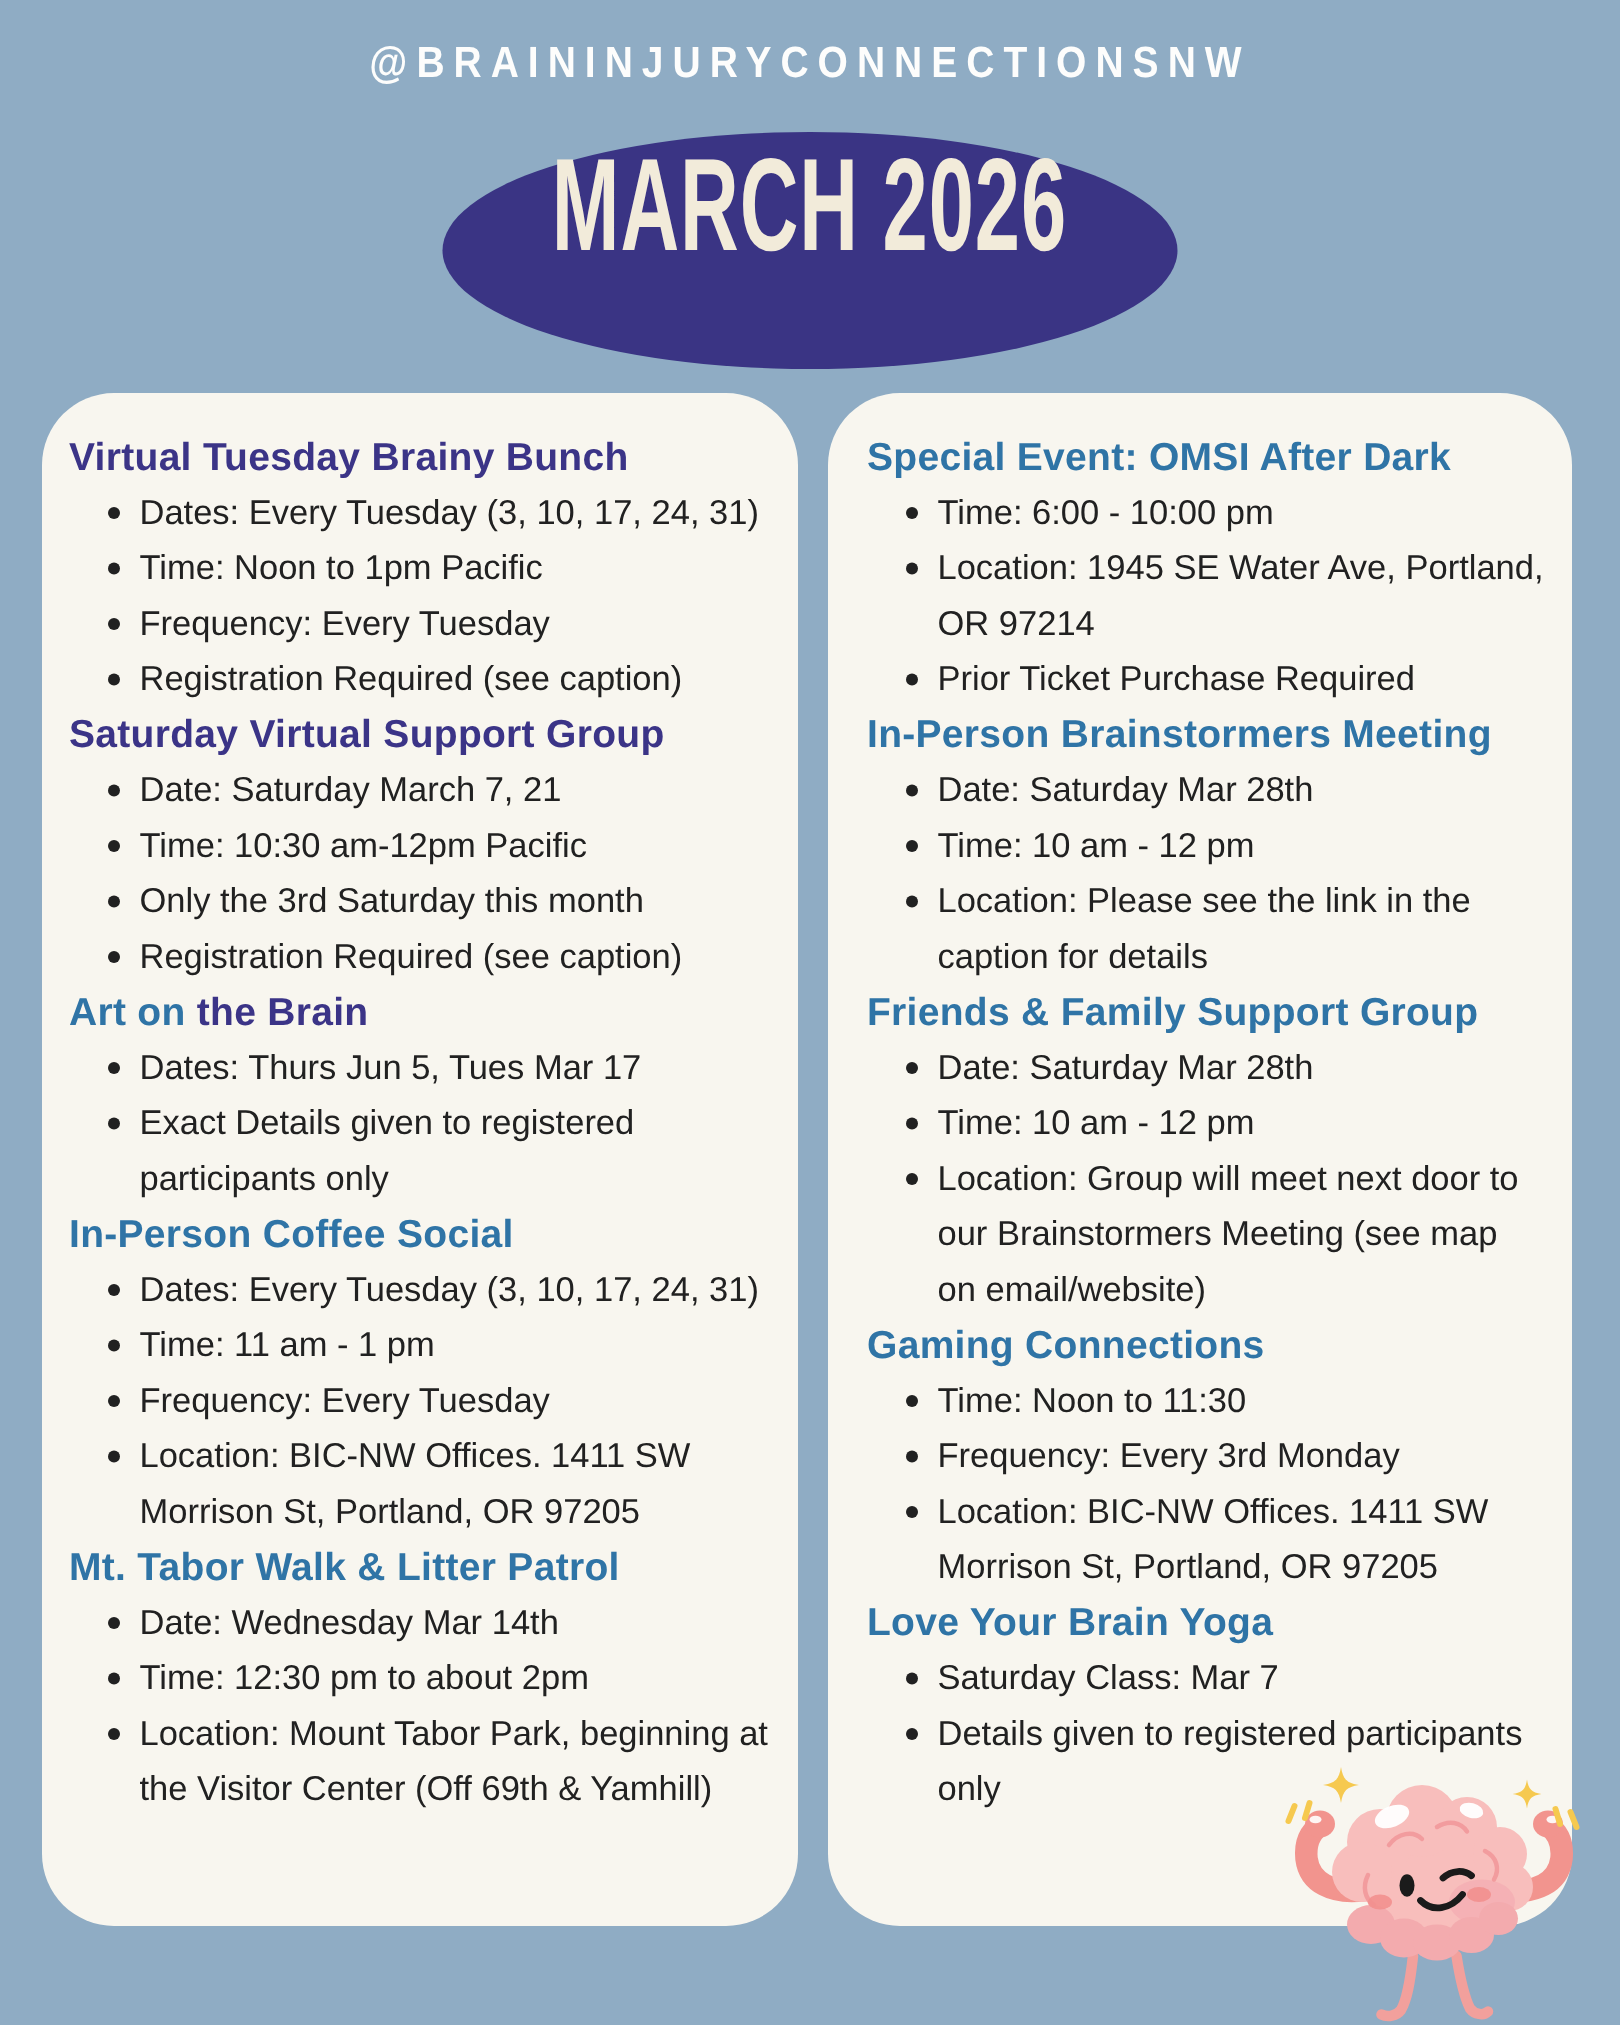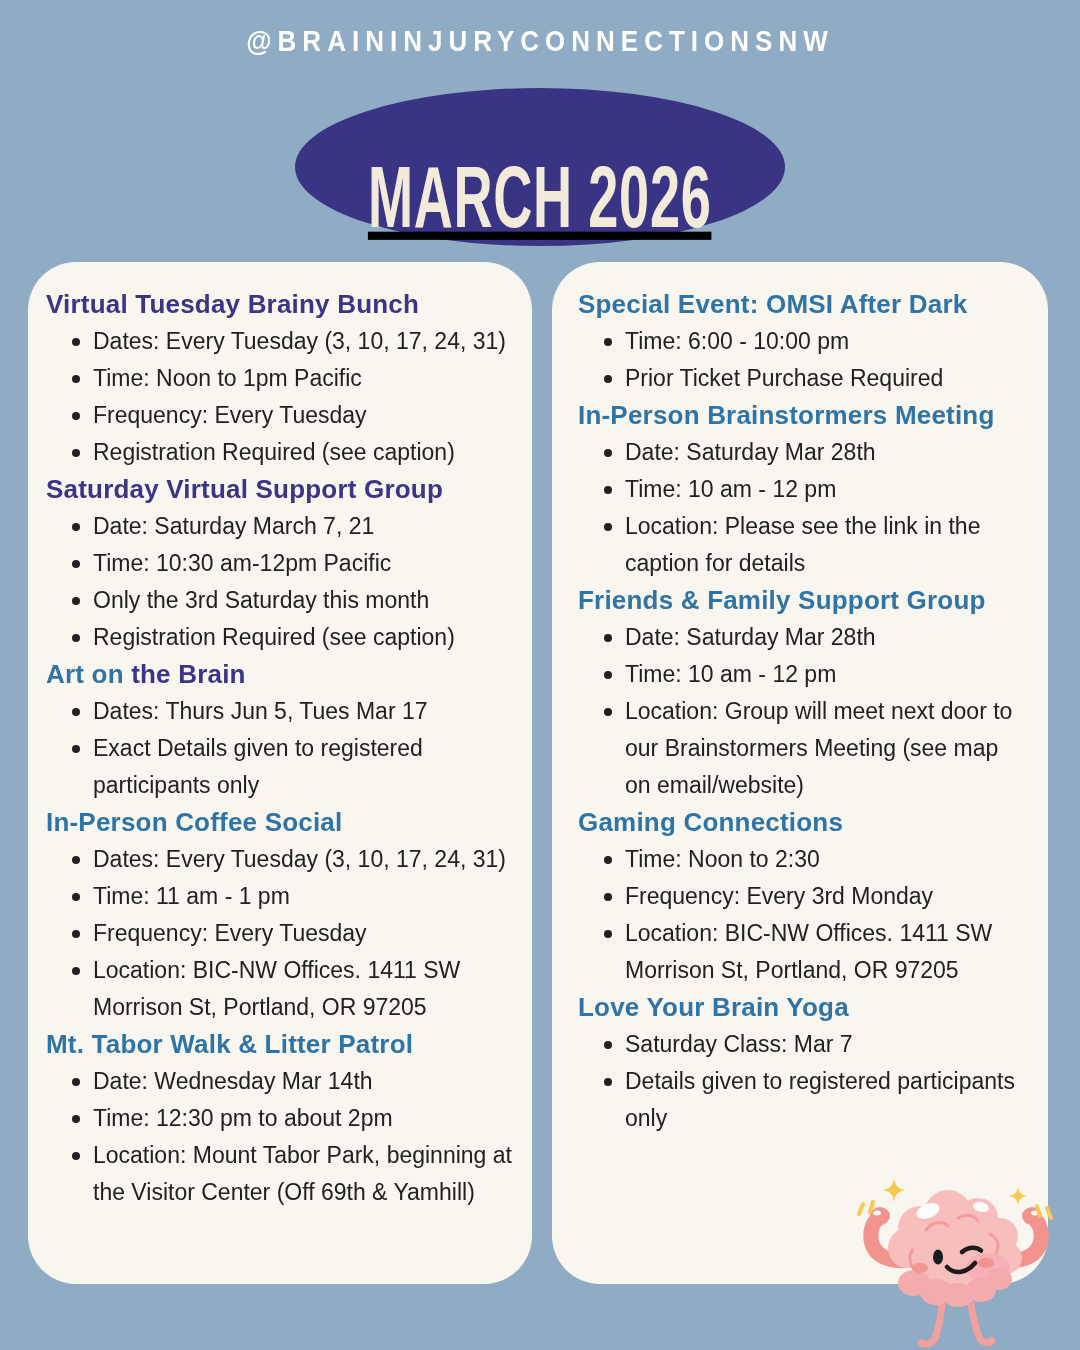--- a/index.html
+++ b/index.html
@@ -16,21 +16,21 @@
     color:#FDFDFC;
     font-size:26px;font-weight:600;
     letter-spacing:6px;
     transform:scaleY(1.12);
   }
   .oval{
     position:absolute;left:295px;top:88px;
     width:490px;height:158px;
     background:var(--oval,#3A3484);
     border-radius:50%;
-    display:flex;align-items:flex-end;justify-content:center;text-decoration:underline;
+    display:flex;align-items:flex-start;justify-content:center;
   }
   .oval-title{
     color:var(--cream,#F2EBDA);
     font-size:86px;font-weight:600;
     letter-spacing:1px;
     white-space:nowrap;
     transform:scale(0.63,1.02);
   }
   .card{
     position:absolute;top:262px;height:1022px;
@@ -125,20 +125,21 @@
         </div>
       </div>
   </div>
 
   <div class="card right">
     <div id="right-col-sections">
         <div class="section">
           <h3><span class="t-blue">Special Event: OMSI After Dark</span></h3>
           <ul>
             <li>Time: 6:00 - 10:00 pm</li>
+            <li>Location: 1945 SE Water Ave, Portland, OR 97214</li>
             <li>Prior Ticket Purchase Required</li>
           </ul>
         </div>
         <div class="section">
           <h3><span class="t-blue">In-Person Brainstormers Meeting</span></h3>
           <ul>
             <li>Date: Saturday Mar 28th</li>
             <li>Time: 10 am - 12 pm</li>
             <li>Location: Please see the link in the caption for details</li>
           </ul>
@@ -147,21 +148,21 @@
           <h3><span class="t-blue">Friends &amp; Family Support Group</span></h3>
           <ul>
             <li>Date: Saturday Mar 28th</li>
             <li>Time: 10 am - 12 pm</li>
             <li>Location: Group will meet next door to our Brainstormers Meeting (see map on email/website)</li>
           </ul>
         </div>
         <div class="section">
           <h3><span class="t-blue">Gaming Connections</span></h3>
           <ul>
-            <li>Time: Noon to 2:30</li>
+            <li>Time: Noon to 11:30</li>
             <li>Frequency: Every 3rd Monday</li>
             <li>Location: BIC-NW Offices. 1411 SW Morrison St, Portland, OR 97205</li>
           </ul>
         </div>
         <div class="section">
           <h3><span class="t-blue">Love Your Brain Yoga</span></h3>
           <ul>
             <li>Saturday Class: Mar 7</li>
             <li>Details given to registered participants only</li>
           </ul>

